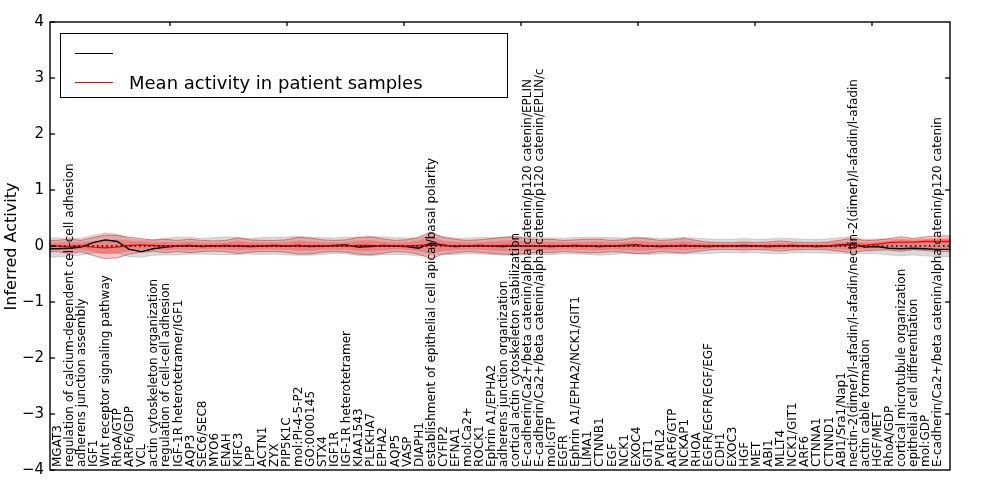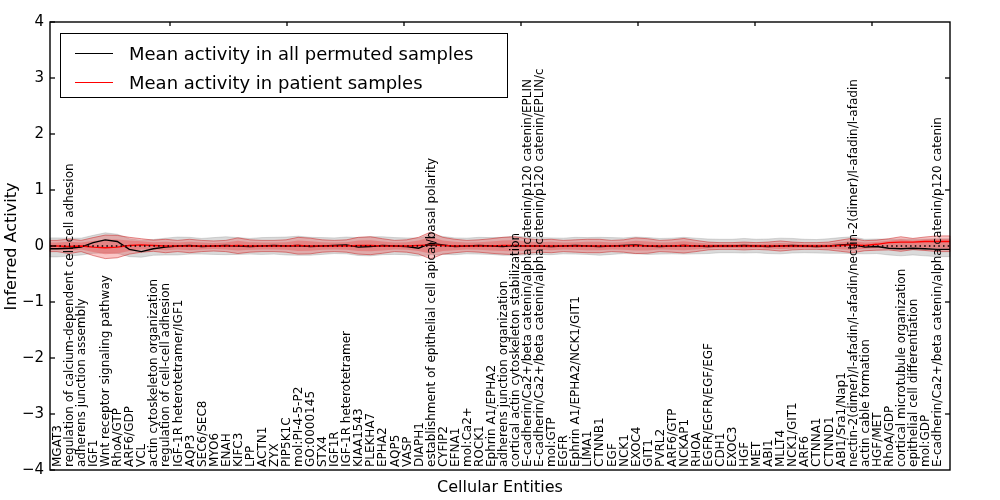--- a/index.html
+++ b/index.html
@@ -158,23 +158,21 @@
       <div class="xtick" style="left: 882.781px; top: 467px;">RhoA/GDP</div>
       <div class="xtick" style="left: 894.836px; top: 467px;">cortical microtubule organization</div>
       <div class="xtick" style="left: 906.89px; top: 467px;">epithelial cell differentiation</div>
       <div class="xtick" style="left: 918.945px; top: 467px;">mol:GDP</div>
       <div class="xtick" style="left: 931px; top: 467px;">E-cadherin/Ca2+/beta catenin/alpha catenin/p120 catenin</div>
     </div>
 
   <div class="legend">
     <div class="legend-row" style="top:8px;">
       <span class="swatch" id="sw0" style="border-top-color: rgb(0, 0, 0);"></span>
-      <span class="ltext">Mean activity in all permuted samples</span>
     </div>
     <div class="legend-row" style="top:37px;justify-content:center;">
       <span class="swatch" id="sw1" style="border-top-color: rgb(255, 0, 0);"></span>
       <span class="ltext">Mean activity in patient samples</span>
     </div>
   </div>
 
-  <div class="xlabel">Cellular Entities</div>
 
 </div>
 
 </body></html>

